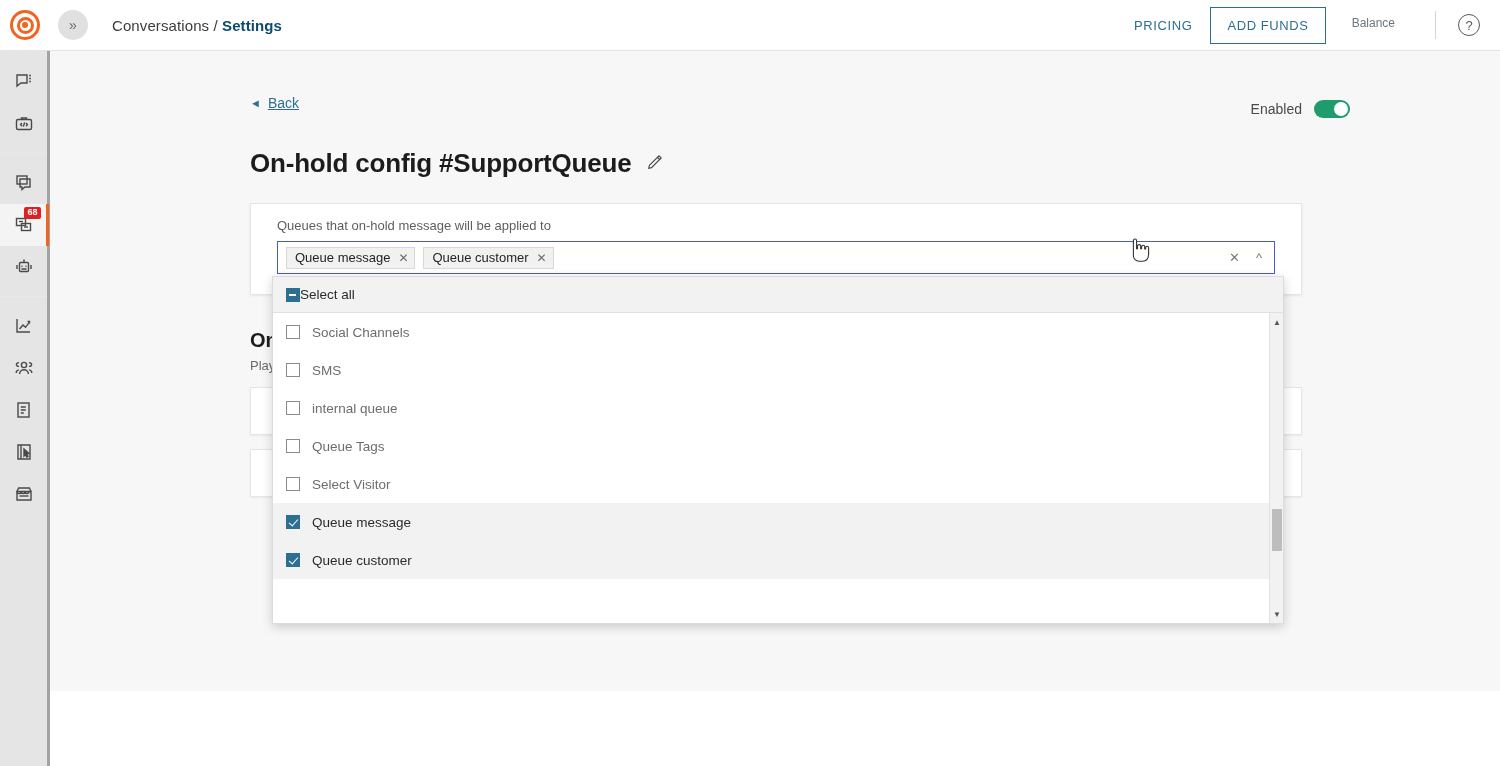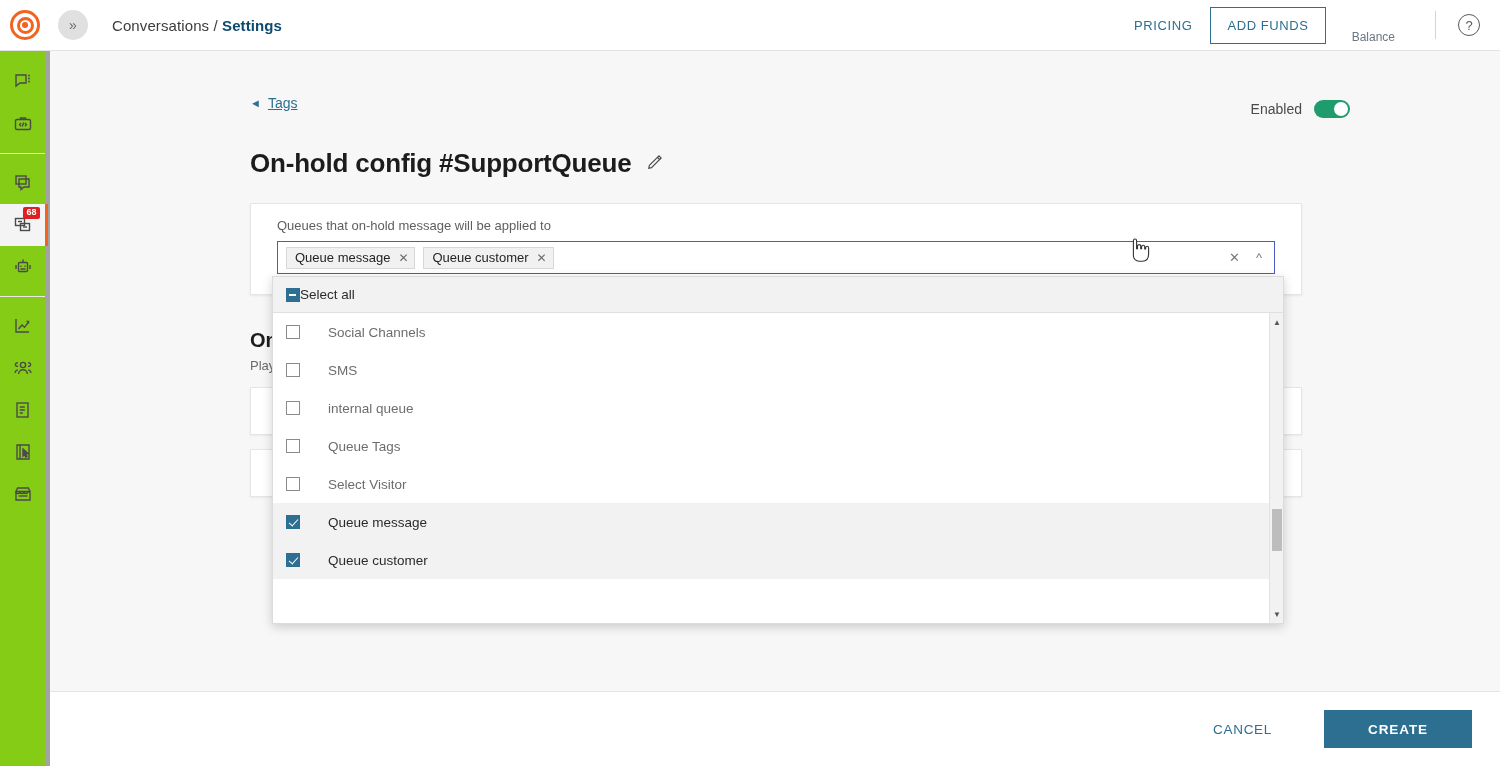--- a/index.html
+++ b/index.html
@@ -46,33 +46,33 @@
     font-size: 13px; color: #2d6f91; letter-spacing: .6px; font-weight: 500;
     cursor: pointer; padding: 8px 14px;
   }
   .btn-addfunds {
     font-size: 13px; color: #2d6f91; letter-spacing: .6px; font-weight: 500;
     border: 1px solid #2d6f91; background: #fff; padding: 10px 16px; cursor: pointer;
     margin-left: 4px;
   }
   .balance-label {
     font-size: 12px; color: #6b7680; margin-left: 26px; margin-right: 40px;
-    align-self: flex-start; margin-top: 24px;
+    align-self: flex-start; margin-top: 9px;
   }
   .vdiv { width: 1px; height: 28px; background: #d5d5d5; }
   .help-icon {
     width: 22px; height: 22px; border-radius: 50%; border: 1.4px solid #5a5a5a;
     display: flex; align-items: center; justify-content: center;
     font-size: 13px; color: #5a5a5a; margin-left: 22px; cursor: pointer;
   }
 
   
   .rail {
     position: absolute; top: 51px; left: 0; width: 50px; height: 715px;
-    background: #84cc16; border-right: 5px solid #a3a3a3;
+    background: #e5e5e5; border-right: 3px solid #a3a3a3;
     display: flex; flex-direction: column; align-items: center;
   }
   .rail-group { width: 100%; display: flex; flex-direction: column; align-items: center; }
   .rail-div { width: 100%; height: 1px; background: #e8e8e8; margin: 8px 0; }
   .rail-item {
     position: relative; width: 50px; height: 42px;
     display: flex; align-items: center; justify-content: center; cursor: pointer;
   }
   .rail-item.active { background: #f4f4f4; }
   .rail-item.active::after {
@@ -164,21 +164,21 @@
     box-shadow: 0 3px 10px rgba(0,0,0,.18); z-index: 40;
   }
   .dd-selectall {
     height: 36px; background: #f2f2f2; display: flex; align-items: center;
     gap: 0; padding-left: 13px; border-bottom: 1px solid #e0e0e0; cursor: pointer;
   }
   .dd-list {
     position: relative; height: 310px; overflow: hidden;
   }
   .dd-item {
-    height: 38px; display: flex; align-items: center; gap: 28px; padding-left: 13px;
+    height: 38px; display: flex; align-items: center; gap: 12px; padding-left: 13px;
     font-size: 13.5px; color: #6d6d6d; cursor: pointer;
   }
   .dd-item.checked { background: #f2f2f2; color: #2b2b2b; }
   .cbox {
     width: 14px; height: 14px; border: 1.6px solid #8b8b8b; background: #fff;
     display: inline-block; flex: none;
   }
   .cbox.on {
     background: #2d6f91; border-color: #2d6f91; position: relative;
   }
@@ -338,21 +338,21 @@
       </div>
     </div>
 
   </div>
 
   <div class="canvas">
     <div class="content">
 
       <div class="back-row">
         <span class="back-caret">◄</span>
-        <span class="back-link">Tags</span>
+        <span class="back-link">Back</span>
       </div>
 
       <div class="toggle-row">
         <span class="toggle-label">Enabled</span>
         <div class="toggle">
             <div class="knob"></div>
           </div>
       </div>
 
       <div class="page-title-row">
@@ -440,18 +440,14 @@
       </div>
     </div>
 
     <div class="cursor-hand" style="left:1078px; top:186px;">
       <svg width="22" height="28" viewBox="0 0 22 28">
         <path d="M7 2c1 0 1.6.8 1.6 1.7v8.1h.9V9.2c0-.9.7-1.6 1.6-1.6s1.6.7 1.6 1.6v2.6h.9v-1.9c0-.9.7-1.6 1.6-1.6s1.5.7 1.5 1.6v2h.9v-1c0-.9.7-1.6 1.5-1.6s1.5.7 1.5 1.6v6.2c0 4.4-2.5 7.1-6.2 7.1H11c-3 0-5.6-2.3-5.6-5.4V3.7C5.4 2.8 6 2 7 2z" fill="#ffffff" stroke="#333" stroke-width="1.1"></path>
       </svg>
     </div>
   </div>
 
-  <div class="footer">
-    <button class="btn-cancel">CANCEL</button>
-    <button class="btn-create">CREATE</button>
-  </div>
 
 </div>
 
 </body></html>

